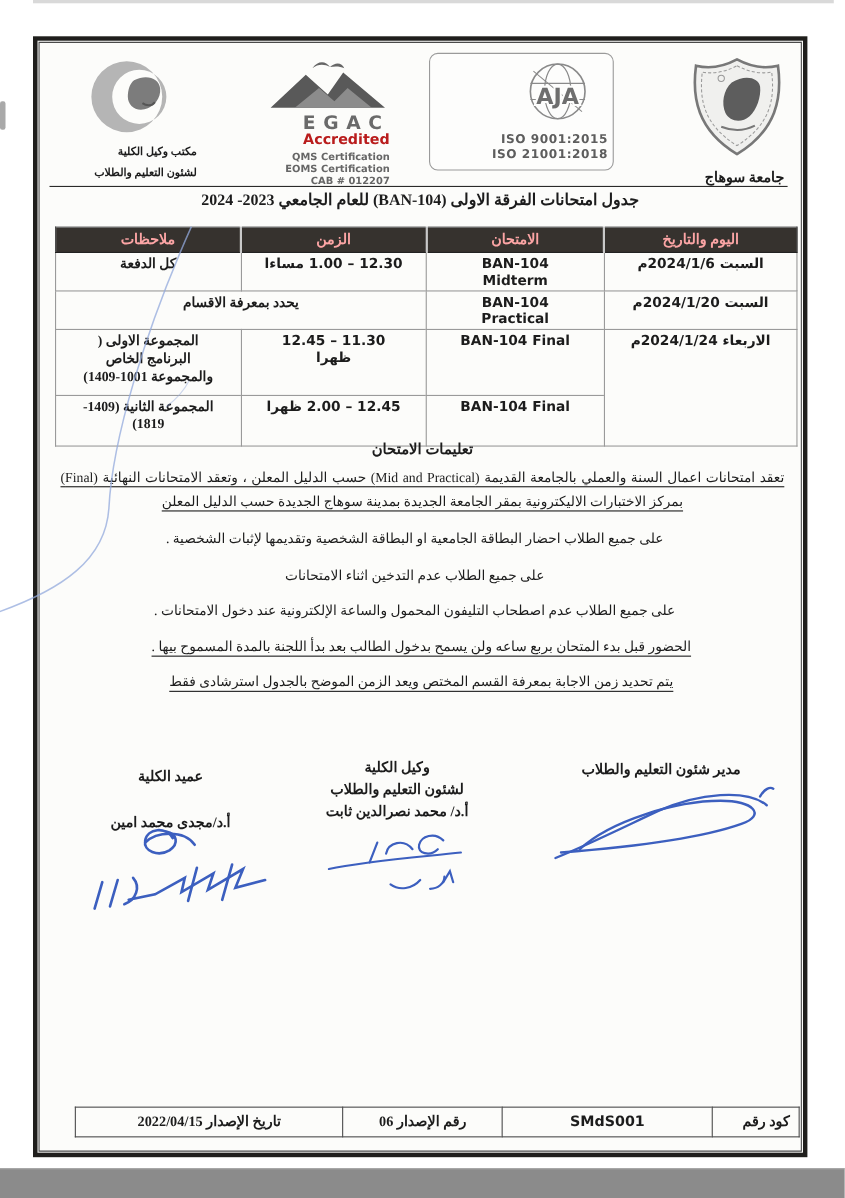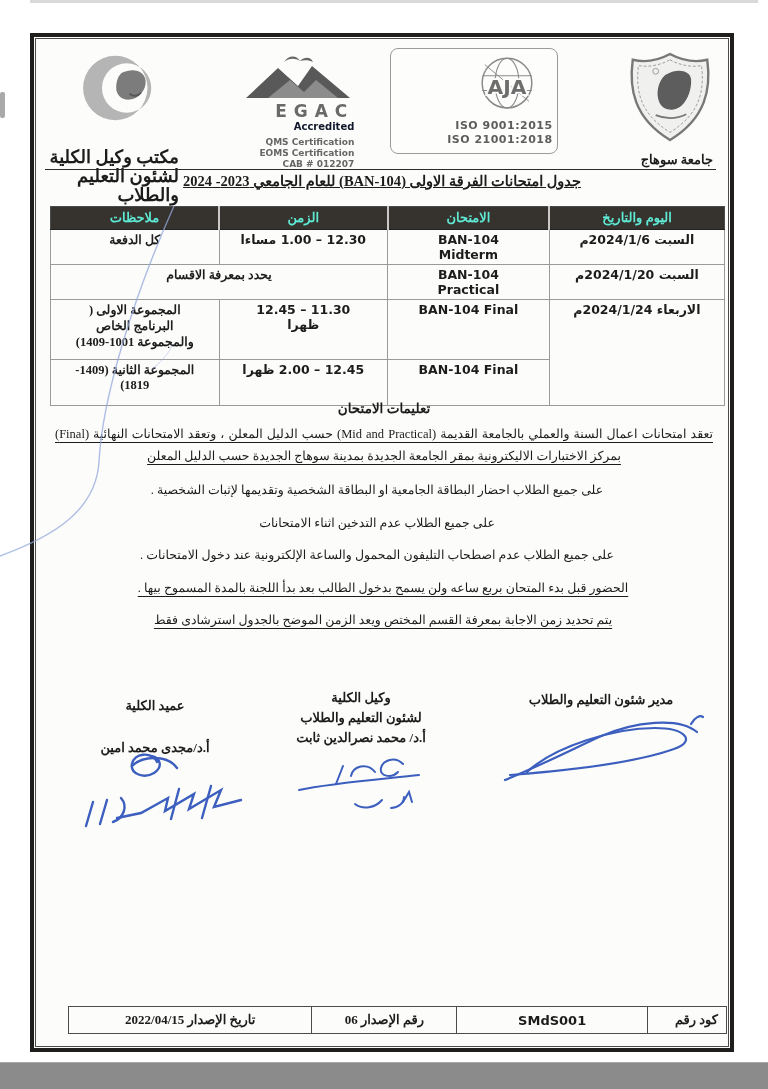--- a/index.html
+++ b/index.html
@@ -22,34 +22,34 @@
 
   
   .header-band{position:absolute;top:8px;left:10px;right:14px;height:122px;display:flex;justify-content:space-between;align-items:flex-start;}
   .logo-block{text-align:right;}
   .uni-block{width:120px;padding-top:2px;}
   .uni-caption{font-size:13px;font-weight:bold;margin-top:2px;}
   .aja-block{width:158px;border:1.5px solid #9a9a9a;border-radius:8px;padding:4px 4px 6px;background:#fdfdfc;}
   .aja-iso{font-size:11px;font-weight:bold;color:#5d5d5d;letter-spacing:.5px;font-family:"DejaVu Sans","Liberation Sans",sans-serif;line-height:14px;direction:ltr;}
   .egac-block{width:140px;padding-top:4px;}
   .egac-title{font-size:17px;font-weight:bold;color:#6a6a6a;letter-spacing:7px;line-height:15px;direction:ltr;font-family:"DejaVu Sans","Liberation Sans",sans-serif;}
-  .egac-sub{font-size:10px;font-weight:bold;color:#0f172a;line-height:15px;direction:ltr;font-family:"DejaVu Sans","Liberation Sans",sans-serif;}
+  .egac-sub{font-size:13px;font-weight:bold;color:#b91c1c;line-height:15px;direction:ltr;font-family:"DejaVu Sans","Liberation Sans",sans-serif;}
   .egac-line{font-size:9px;font-weight:bold;color:#666;line-height:11px;direction:ltr;font-family:"DejaVu Sans","Liberation Sans",sans-serif;}
   .office-block{width:132px;padding-top:4px;}
-  .office-caption{font-size:18px;font-weight:bold;line-height:19px;margin-top:20px;}
+  .office-caption{font-size:10px;font-weight:bold;line-height:19px;margin-top:0;}
 
   
   .rule{position:absolute;top:129px;left:8px;right:11px;border-top:1.5px solid #2a2a2a;}
-  .doc-title{position:absolute;top:133px;left:30px;right:30px;text-align:center;font-size:14.5px;font-weight:bold;text-decoration:underline;}
+  .doc-title{position:absolute;top:133px;left:30px;right:30px;text-align:center;font-size:14.5px;font-weight:bold;}
 
   
   .sched-wrap{position:absolute;top:166px;left:13px;width:675px;}
   table.sched{width:100%;border-collapse:collapse;border:1.5px solid #4c4c4c;}
   table.sched th{
-    background:#36322e;color:#5eead4;font-size:13px;font-weight:bold;
+    background:#36322e;color:#fca5a5;font-size:13px;font-weight:bold;
     height:20px;padding:1px 4px;border-left:2px solid #c9c9c9;border-bottom:1.5px solid #222;
   }
   table.sched th:last-child{border-left:none;}
   table.sched td{
     border:1px solid #9a9a9a;border-top:1.7px solid #363636;
     font-size:12.5px;padding:2px 20px;vertical-align:top;text-align:center;
   }
   td.c-date{text-align:right;font-weight:bold;font-family:"DejaVu Sans","Liberation Sans",sans-serif;font-size:12.5px;}
   td.c-exam{font-family:"DejaVu Sans","Liberation Sans",sans-serif;font-weight:600;font-size:12.5px;direction:ltr;}
   td.c-time{font-family:"DejaVu Sans","Liberation Sans",sans-serif;font-weight:600;font-size:12.5px;}

